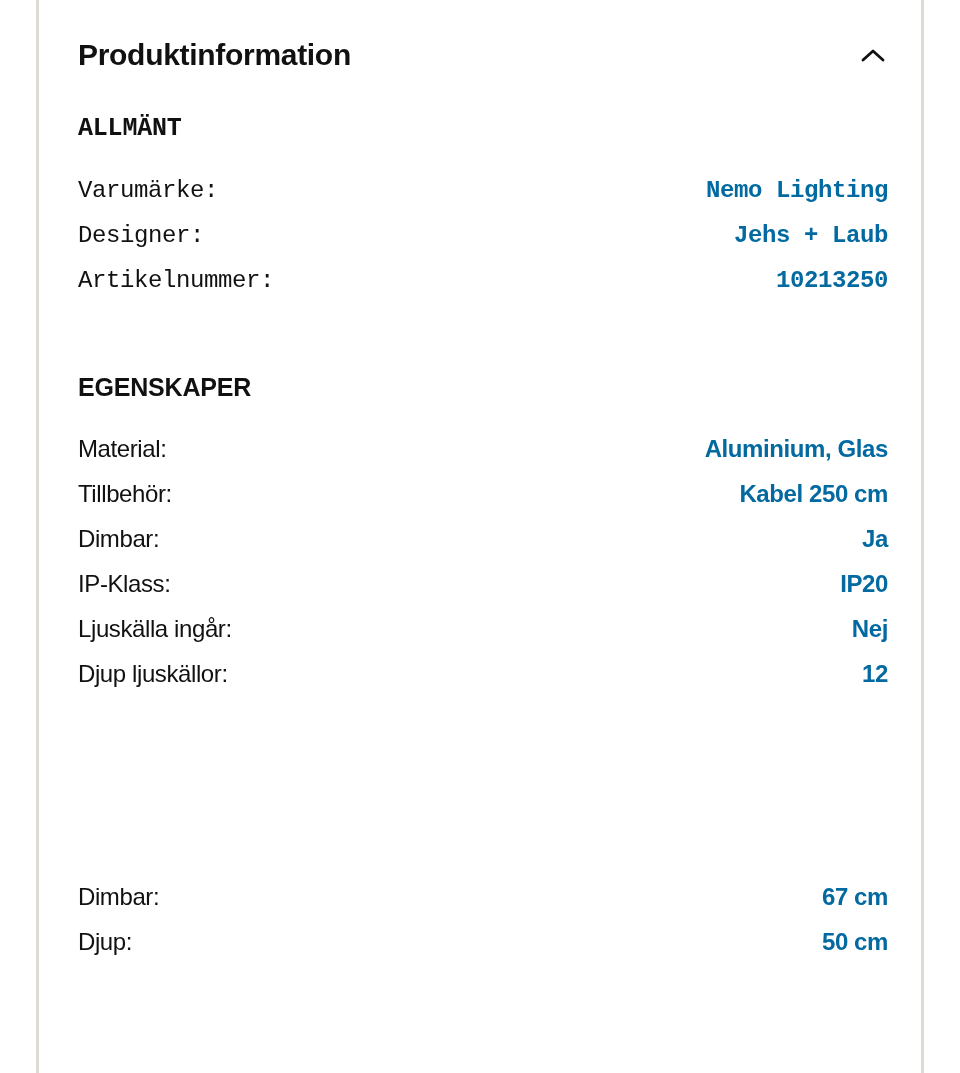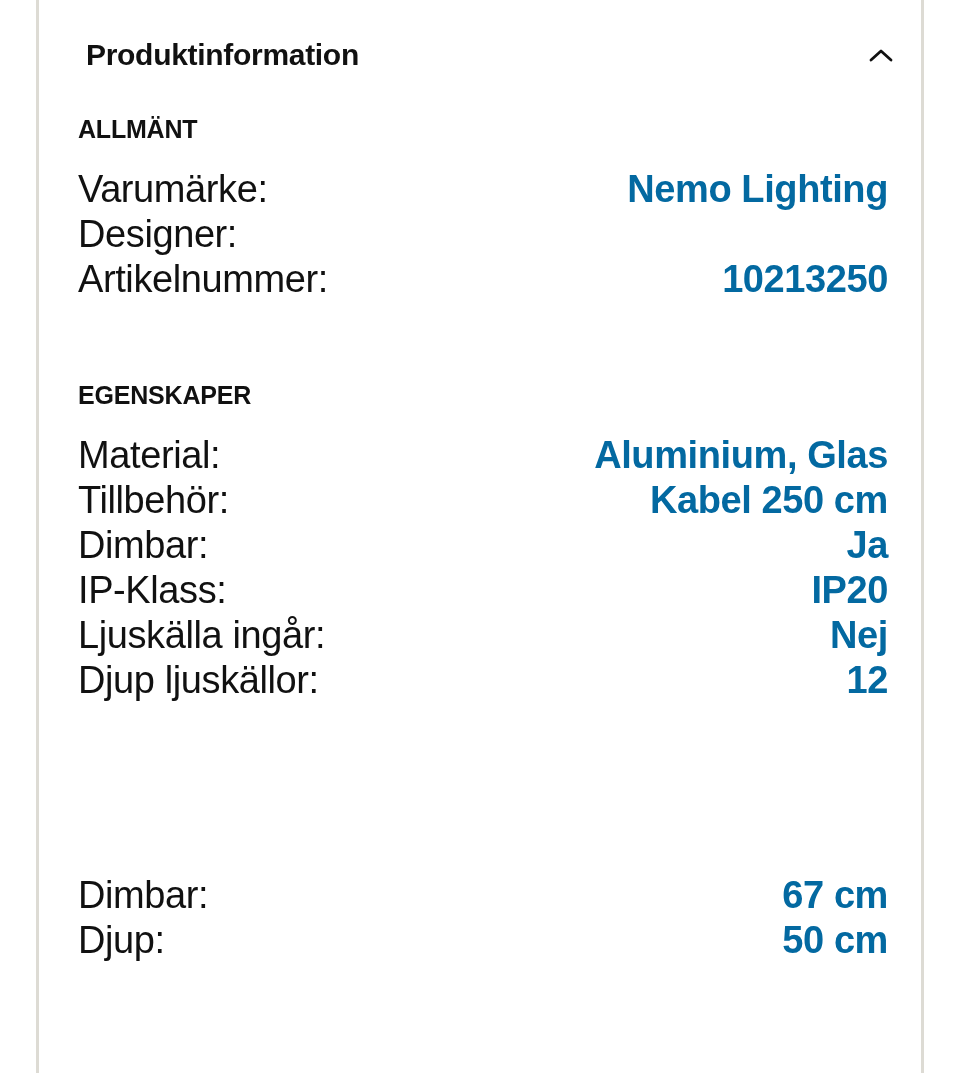--- a/index.html
+++ b/index.html
@@ -18,21 +18,20 @@
     .header {
       position: absolute;
       left: 39px;
       top: 30px;
       width: 810px;
       height: 54px;
       display: flex;
       align-items: center;
       justify-content: space-between;
       cursor: pointer;
-      margin-left: 8px;
     }
     .header-title {
       font-size: 30px;
       font-weight: bold;
       letter-spacing: -0.3px;
       color: #111;
     }
     .chevron {
       width: 26px;
       height: 26px;
@@ -51,59 +50,61 @@
       font-weight: bold;
       height: 34px;
       line-height: 34px;
       letter-spacing: -0.2px;
       color: #111;
     }
     .rows { margin-top: 22px; }
     .row {
       display: flex;
       justify-content: space-between;
+      align-items: center;
       height: 45px;
-      font-size: 38px;
+      font-size: 24px;
       letter-spacing: -0.4px;
     }
     .row .label { font-weight: normal; color: #111; }
     .row .value { font-weight: bold; color: #0369a1; text-align: right; }
   </style>
 </head>
 <body>
 
 <div class="panel">
 
   <div class="header">
     <span class="header-title">Produktinformation</span>
     <span class="chevron">
       <svg width="24" height="14" viewBox="0 0 24 14">
         <polyline points="2,12 12,3 22,12" fill="none" stroke="#111" stroke-width="2.8" stroke-linecap="round" stroke-linejoin="round"></polyline>
       </svg>
     </span>
   </div>
 
-  <div class="section" style="top:114px;">
+  <div class="section" style="top:114px;font-family:Liberation Mono, monospace;">
     <div class="section-title">ALLMÄNT</div>
     <div class="rows">
       <div class="row">
         <span class="label">Varumärke:</span>
         <span class="value">Nemo Lighting</span>
       </div>
       <div class="row">
         <span class="label">Designer:</span>
+        <span class="value">Jehs + Laub</span>
       </div>
       <div class="row">
         <span class="label">Artikelnummer:</span>
         <span class="value">10213250</span>
       </div>
     </div>
   </div>
 
-  <div class="section" style="top:372px;margin-top:8px;">
+  <div class="section" style="top:372px;">
     <div class="section-title">EGENSKAPER</div>
     <div class="rows">
       <div class="row">
         <span class="label">Material:</span>
         <span class="value">Aluminium, Glas</span>
       </div>
       <div class="row">
         <span class="label">Tillbehör:</span>
         <span class="value">Kabel 250 cm</span>
       </div>

